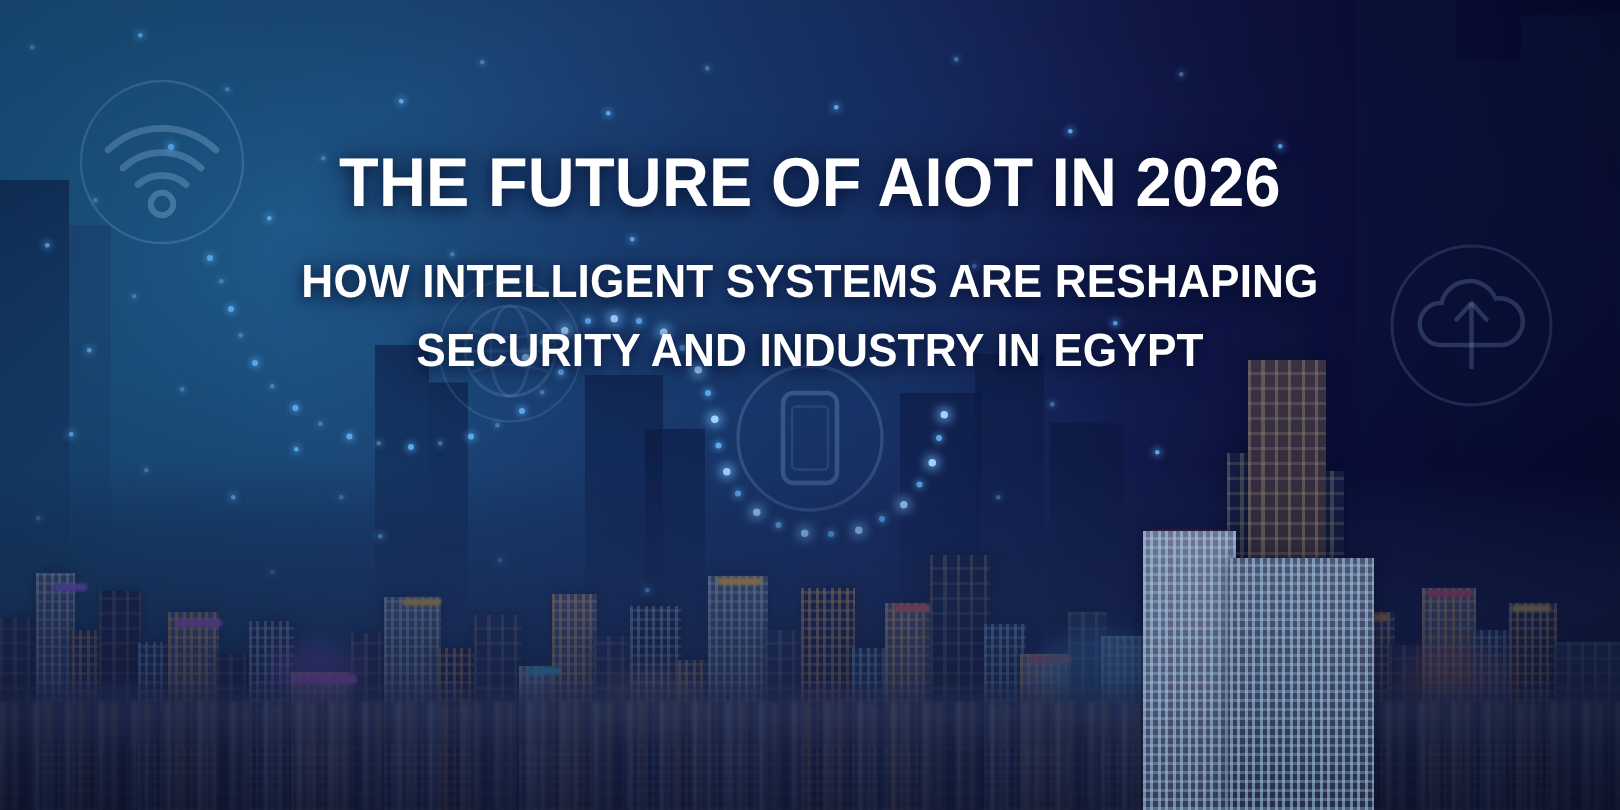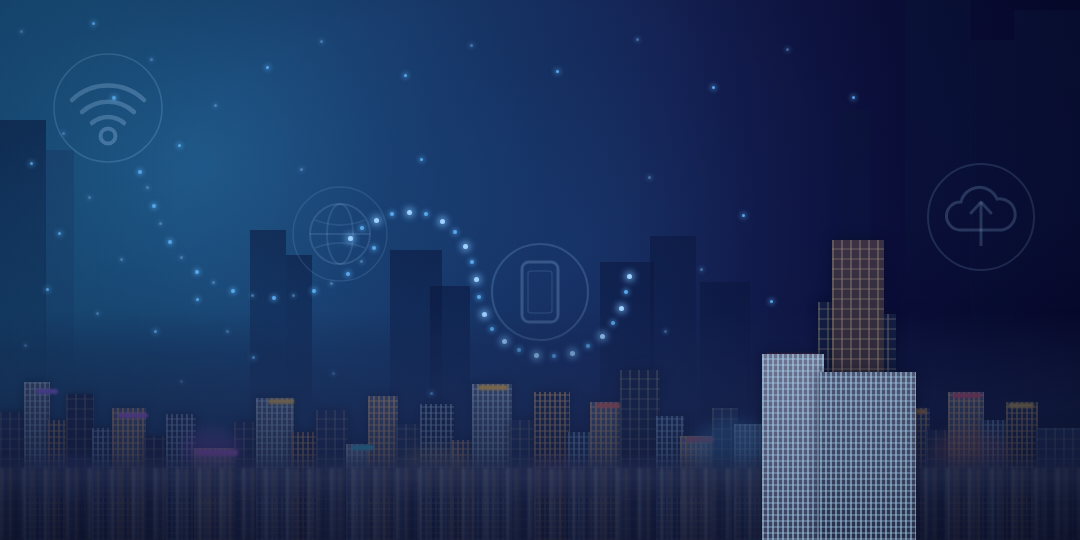--- a/index.html
+++ b/index.html
@@ -517,14 +517,19 @@
     <div class="glowblob" style="left:520px; bottom:44px;  width:66px; height:36px; background:rgba(220,80,120,0.30);"></div>
     <div class="glowblob" style="left:840px; bottom:44px;  width:70px; height:38px; background:rgba(230,150,80,0.32);"></div>
 
     <div class="street-band"></div>
     <div class="bottom-lights"></div>
     <div class="city-haze"></div>
   </div>
 
   <div class="sky-vignette"></div>
 
+  <div class="text-wrap">
+    <div class="headline">THE FUTURE OF AIOT IN 2026</div>
+    <div class="subline sub1">HOW INTELLIGENT SYSTEMS ARE RESHAPING</div>
+    <div class="subline sub2">SECURITY AND INDUSTRY IN EGYPT</div>
+  </div>
 
 </div>
 
 </body></html>

